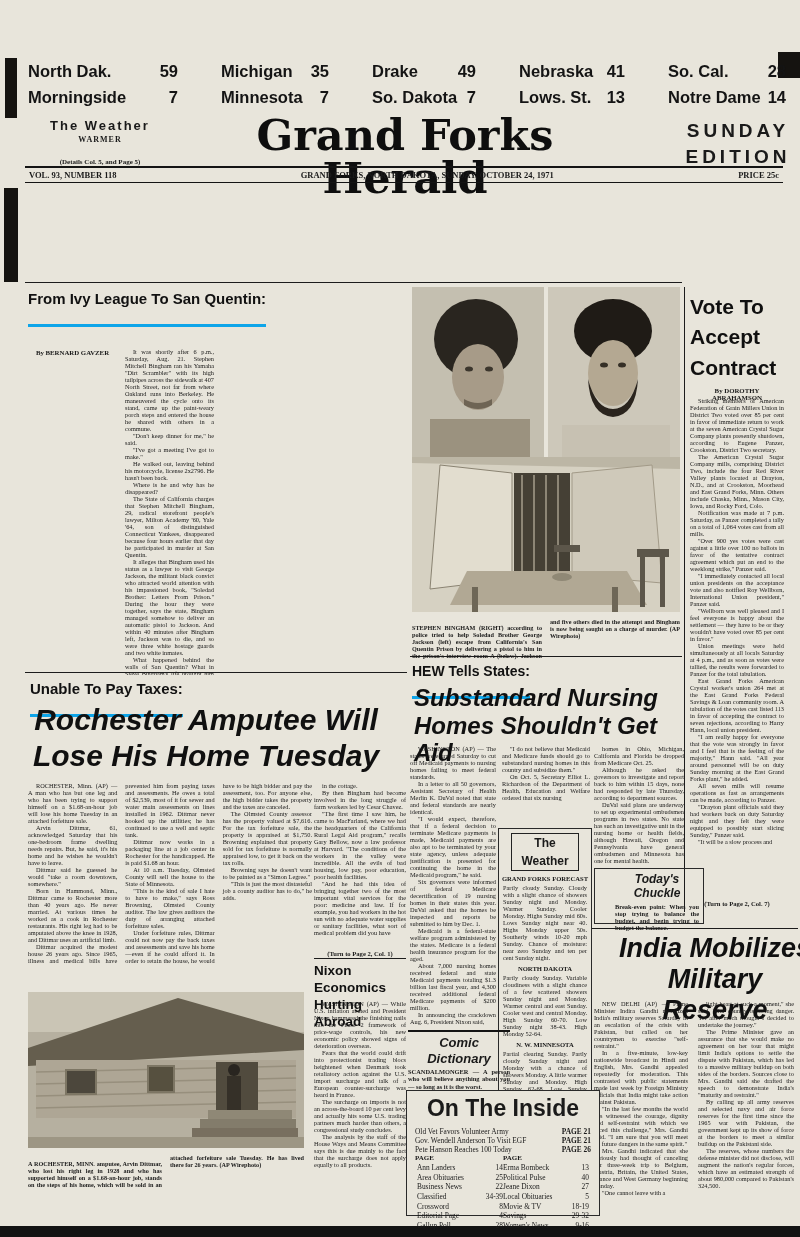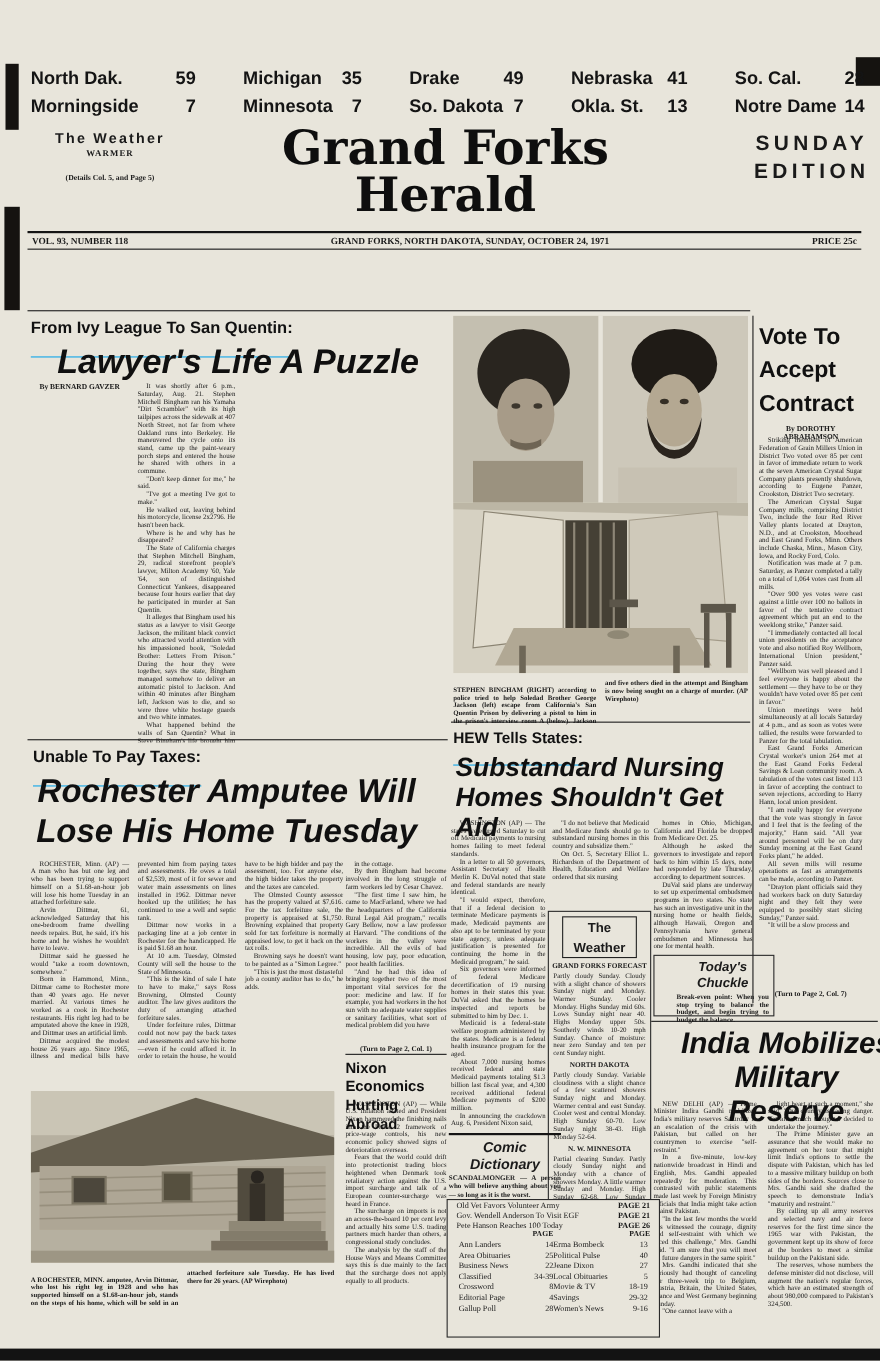--- a/index.html
+++ b/index.html
@@ -9,59 +9,59 @@
   .rule-h{position:absolute;background:#1c1c1c;height:1px;}
   .rule-v{position:absolute;background:#1c1c1c;width:1px;}
   .artifact{position:absolute;background:#151310;}
   .bt{font-family:"Liberation Serif",serif;font-size:6.3px;line-height:7px;text-align:justify;
       overflow:hidden;color:#181818;}
   .bt p{margin:0;text-indent:8px;}
   .cols2{column-count:2;column-gap:8px;column-fill:auto;}
   .cols3{column-count:3;column-gap:8px;column-fill:auto;}
   .cols4{column-count:4;column-gap:8px;column-fill:auto;}
   .kicker{display:inline-block;font-family:"Liberation Sans",sans-serif;font-weight:bold;font-size:15px;
-      line-height:1;border-bottom:1px solid #0ea5e9;padding-bottom:18px;white-space:nowrap;color:#111;}
+      line-height:1;border-bottom:3px solid #0ea5e9;padding-bottom:18px;white-space:nowrap;color:#111;}
   .hl{font-family:"Liberation Sans",sans-serif;font-weight:bold;color:#101010;}
   .it{font-style:italic;}
   .pre{white-space:pre-line;}
   .byl{font-weight:bold;font-size:6.8px;text-align:center;margin:1px 0 3px;}
   .cap{font-weight:bold;font-size:6.2px;line-height:7px;text-align:justify;overflow:hidden;}
   .turn{font-weight:bold;font-size:6.6px;text-align:center;}
   .box{border:1px solid #2a2a2a;}
   .scores{display:flex;justify-content:space-between;align-items:center;}
   .pair .srow{display:flex;justify-content:space-between;font-family:"Liberation Sans",sans-serif;
       font-weight:bold;font-size:16.5px;line-height:1.6;color:#141414;}
   .ear-title{font-family:"Liberation Sans",sans-serif;font-weight:bold;font-size:13px;letter-spacing:2px;}
   .ear-sub{font-weight:bold;font-size:8px;text-align:center;letter-spacing:1px;margin-top:2px;}
   .ear-note{font-weight:bold;font-size:7px;margin-top:14px;}
   .nameplate{font-family:"DejaVu Serif",serif;font-weight:bold;font-size:43px;line-height:1;
       text-align:center;color:#0e0e0e;}
   .edition{font-family:"Liberation Sans",sans-serif;font-weight:bold;font-size:19px;letter-spacing:4px;
       line-height:1.35;text-align:center;white-space:pre-line;}
   .dateline{display:flex;justify-content:space-between;align-items:center;border-top:2px solid #141414;
-      border-bottom:1px solid #141414;font-weight:bold;font-size:8.5px;padding:2px 4px;margin-top:44px;}
+      border-bottom:1px solid #141414;font-weight:bold;font-size:8.5px;padding:2px 4px;}
   .banner-text{display:inline-block;white-space:nowrap;font-family:"Liberation Sans",sans-serif;
       font-weight:bold;font-size:83px;line-height:1;transform:scaleX(0.64);transform-origin:0 0;
       letter-spacing:-1px;color:#0c0c0c;}
   .wb-title{display:block;margin:4px auto 2px;width:72%;border:1px solid #222;text-align:center;
       font-family:"Liberation Sans",sans-serif;font-weight:bold;font-size:12px;line-height:1.5;}
   .wb-h{font-weight:bold;font-size:6.6px;line-height:1.5;text-align:center;margin-top:3px;}
   .wb-t{font-size:6.3px;line-height:7px;text-align:justify;padding:0 4px;}
   .ck-title{font-family:"Liberation Sans",sans-serif;font-weight:bold;font-style:italic;font-size:12px;
       line-height:1.2;text-align:center;margin:3px 0 2px;}
   .ck-t{font-weight:bold;font-size:6.4px;line-height:7.2px;text-align:justify;padding:0 4px;}
   .cd-title{font-family:"Liberation Sans",sans-serif;font-weight:bold;font-style:italic;font-size:13px;
       line-height:1.2;text-align:center;border-top:2px solid #141414;padding-top:3px;margin-bottom:2px;}
   .cd-t{font-weight:bold;font-size:6.4px;line-height:7.2px;text-align:justify;}
   .ib-title{font-family:"Liberation Sans",sans-serif;font-weight:bold;font-size:23px;line-height:1.1;
       text-align:center;margin:5px 0 6px;}
   .feat{display:flex;justify-content:space-between;font-size:7.4px;line-height:9px;padding:0 8px;}
   .feat .pg{font-weight:bold;}
   .ph-row{display:flex;font-weight:bold;font-size:7px;line-height:9px;padding:0 8px;}
-  .ph-row span{width:50%;text-align:right;}
+  .ph-row span{width:50%;}
   .ix-wrap{display:flex;padding:0 10px;}
   .ix-col{flex:1;}
   .ixr{display:flex;justify-content:space-between;font-size:7.4px;line-height:9.6px;}
   .bottom-band{position:absolute;left:0;width:800px;background:#131313;}
 </style>
 </head>
 <body>
 
 <div class="page">
 
@@ -100,21 +100,21 @@
           <span>So. Dakota</span>
           <span>7</span>
         </div>
     </div>
     <div class="pair" style="width:106px;">
       <div class="srow">
           <span>Nebraska</span>
           <span>41</span>
         </div>
       <div class="srow">
-          <span>Okla. St.</span>
+          <span>Lows. St.</span>
           <span>13</span>
         </div>
     </div>
     <div class="pair" style="width:118px;">
       <div class="srow">
           <span>So. Cal.</span>
           <span>28</span>
         </div>
       <div class="srow">
           <span>Notre Dame</span>
@@ -137,21 +137,20 @@
     <span>GRAND FORKS, NORTH DAKOTA, SUNDAY, OCTOBER 24, 1971</span>
     <span>PRICE 25c</span>
   </div>
 
 
   <div class="rule-h" style="left:25px;top:282px;width:657px;"></div>
 
   <div class="abs" style="left:28px;top:290px;width:380px;">
     <span class="kicker">From Ivy League To San Quentin:</span>
   </div>
-  <div class="abs hl it" style="left:52px;top:311px;font-size:31px;">Lawyer's Life A Puzzle</div>
   <div class="abs cols4" style="left:28px;top:348px;width:380px;height:327px;overflow:hidden;">
     <div class="byl">By BERNARD GAVZER</div>
     <div class="bt">
         <p>It was shortly after 6 p.m., Saturday, Aug. 21. Stephen Mitchell Bingham ran his Yamaha "Dirt Scrambler" with its high tailpipes across the sidewalk at 407 North Street, not far from where Oakland runs into Berkeley. He maneuvered the cycle onto its stand, came up the paint-weary porch steps and entered the house he shared with others in a commune.</p>
         <p>"Don't keep dinner for me," he said.</p>
         <p>"I've got a meeting I've got to make."</p>
         <p>He walked out, leaving behind his motorcycle, license 2x2796. He hasn't been back.</p>
         <p>Where is he and why has he disappeared?</p>
         <p>The State of California charges that Stephen Mitchell Bingham, 29, radical storefront people's lawyer, Milton Academy '60, Yale '64, son of distinguished Connecticut Yankees, disappeared because four hours earlier that day he participated in murder at San Quentin.</p>
         <p>It alleges that Bingham used his status as a lawyer to visit George Jackson, the militant black convict who attracted world attention with his impassioned book, "Soledad Brother: Letters From Prison." During the hour they were together, says the state, Bingham managed somehow to deliver an automatic pistol to Jackson. And within 40 minutes after Bingham left, Jackson was to die, and so were three white hostage guards and two white inmates.</p>
@@ -341,20 +340,21 @@
       <p>By calling up all army reserves and selected navy and air force reserves for the first time since the 1965 war with Pakistan, the government kept up its show of force at the borders to meet a similar buildup on the Pakistani side.</p>
       <p>The reserves, whose numbers the defense minister did not disclose, will augment the nation's regular forces, which have an estimated strength of about 980,000 compared to Pakistan's 324,500.</p>
     </div>
 
   <div class="abs" style="left:408px;top:1030px;width:102px;height:56px;">
     <div class="cd-title">Comic Dictionary</div>
     <div class="cd-t">SCANDALMONGER — A person who will believe anything about you — so long as it is the worst.</div>
   </div>
 
   <div class="abs box" style="left:406px;top:1090px;width:192px;height:124px;background:#e8e5db;">
+    <div class="ib-title">On The Inside</div>
     <div class="feat">
         <span>Old Vet Favors Volunteer Army</span>
         <span class="pg">PAGE 21</span>
       </div>
     <div class="feat">
         <span>Gov. Wendell Anderson To Visit EGF</span>
         <span class="pg">PAGE 21</span>
       </div>
     <div class="feat">
         <span>Pete Hanson Reaches 100 Today</span>

